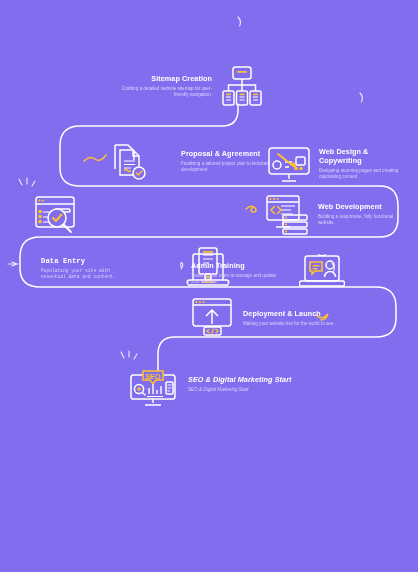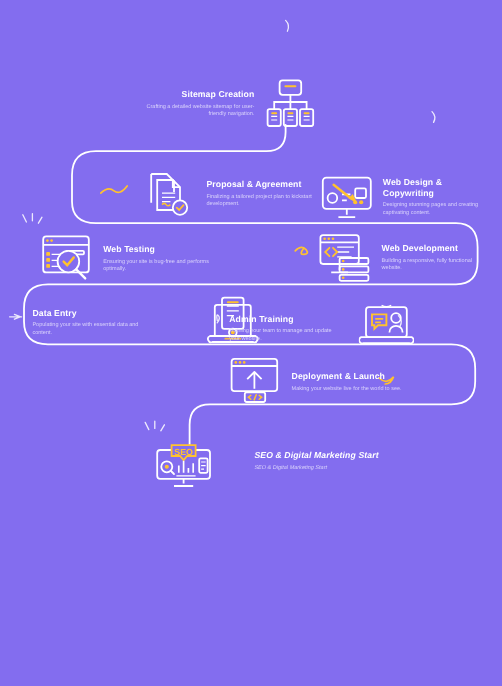--- a/index.html
+++ b/index.html
@@ -26,28 +26,28 @@
     line-height:8.6px;color:#ffffff;white-space:nowrap;
   }
   .s-title.wrap{white-space:normal;max-width:62px;}
   .s-desc{
     font-size:4.6px;line-height:6.2px;color:#d9d2fb;margin-top:2.4px;
     max-width:92px;
   }
 
   
   #step-sitemap{left:120px;top:64px;}
-  #step-proposal{left:119px;top:139px;}
+  #step-proposal{left:108px;top:139px;gap:20px;}
   #step-webdesign{left:266px;top:141px;}
   #step-webtesting{left:33px;top:193px;}
   #step-webdev{left:265px;top:192px;}
   #step-dataentry{left:20px;top:246px;}
   #step-admin{left:191px;top:251px;justify-content:flex-end;}
   #step-deploy{left:190px;top:296px;}
-  #step-seo{left:128px;top:360px;gap:24px;}
+  #step-seo{left:128px;top:360px;}
 </style>
 </head>
 <body style="background: rgb(131, 109, 239);">
 
 <div id="stage">
 
   <svg class="path-layer" viewBox="0 0 418 572" xmlns="http://www.w3.org/2000/svg">
     <g fill="none" stroke="#ffffff" stroke-width="1.5" stroke-linecap="round">
 
       <path d="M238,104 L238,110 Q238,126 222,126 L80,126 Q60,126 60,146 L60,168 Q60,186 80,186 L380,186 Q398,186 398,206 L398,218 Q398,237 380,237 L40,237 Q20,237 20,257 L20,268 Q20,287 40,287 L376,287 Q396,287 396,307 L396,318 Q396,337 376,337 L175,337 Q158,337 158,354 L158,372"></path>
@@ -158,24 +158,20 @@
         <g fill="#FFC22E">
           <rect x="5.5" y="17" width="3.2" height="3.2" rx=".8"></rect>
           <rect x="5.5" y="22" width="3.2" height="3.2" rx=".8"></rect>
           <rect x="5.5" y="27" width="3.2" height="3.2" rx=".8"></rect>
           <circle cx="6.5" cy="7.5" r="1.1"></circle>
           <circle cx="10" cy="7.5" r="1.1"></circle>
         </g>
         <path d="M20,25 l3,3 l5.5,-6.5" fill="none" stroke="#FFC22E" stroke-width="2" stroke-linecap="round"></path>
       </svg>
     </div>
-    <div class="txt right">
-      <div class="s-title">Web Testing</div>
-      <div class="s-desc">Ensuring your site is bug-free and performs optimally.</div>
-    </div>
   </div>
 
   <div class="step" id="step-webdev">
     <div class="icon-box">
       <svg viewBox="0 0 46 46">
         <g fill="none" stroke="#fff" stroke-width="1.5">
           <rect x="2" y="4" width="32" height="24" rx="2.2"></rect>
           <path d="M2,10 h32"></path>
           <path d="M18,28 v5 M11,35 h14"></path>
           <rect x="18" y="23" width="24" height="5" rx="1.2"></rect>
@@ -194,21 +190,21 @@
         </g>
       </svg>
     </div>
     <div class="txt right">
       <div class="s-title">Web Development</div>
       <div class="s-desc">Building a responsive, fully functional website.</div>
     </div>
   </div>
 
   <div class="step" id="step-dataentry">
-    <div class="txt right" style="margin-left:7px;margin-right:8px;">
+    <div class="txt right" style="margin-left:21px;margin-right:8px;font-family:Liberation Mono, monospace;">
       <div class="s-title">Data Entry</div>
       <div class="s-desc">Populating your site with essential data and content.</div>
     </div>
     <div class="icon-box" style="margin-left:44px;">
       <svg viewBox="0 0 46 46">
         <g fill="none" stroke="#fff" stroke-width="1.5">
           <path d="M8,34 V10 a2,2 0 0 1 2,-2 h26 a2,2 0 0 1 2,2 v24"></path>
           <path d="M4,34 h38 a2,2 0 0 1 -2,5 H6 a2,2 0 0 1 -2,-5 z"></path>
           <rect x="14" y="2" width="18" height="26" rx="2"></rect>
           <path d="M18,9 h10 M18,13 h10 M18,17 h6" stroke-width="1.1"></path>

